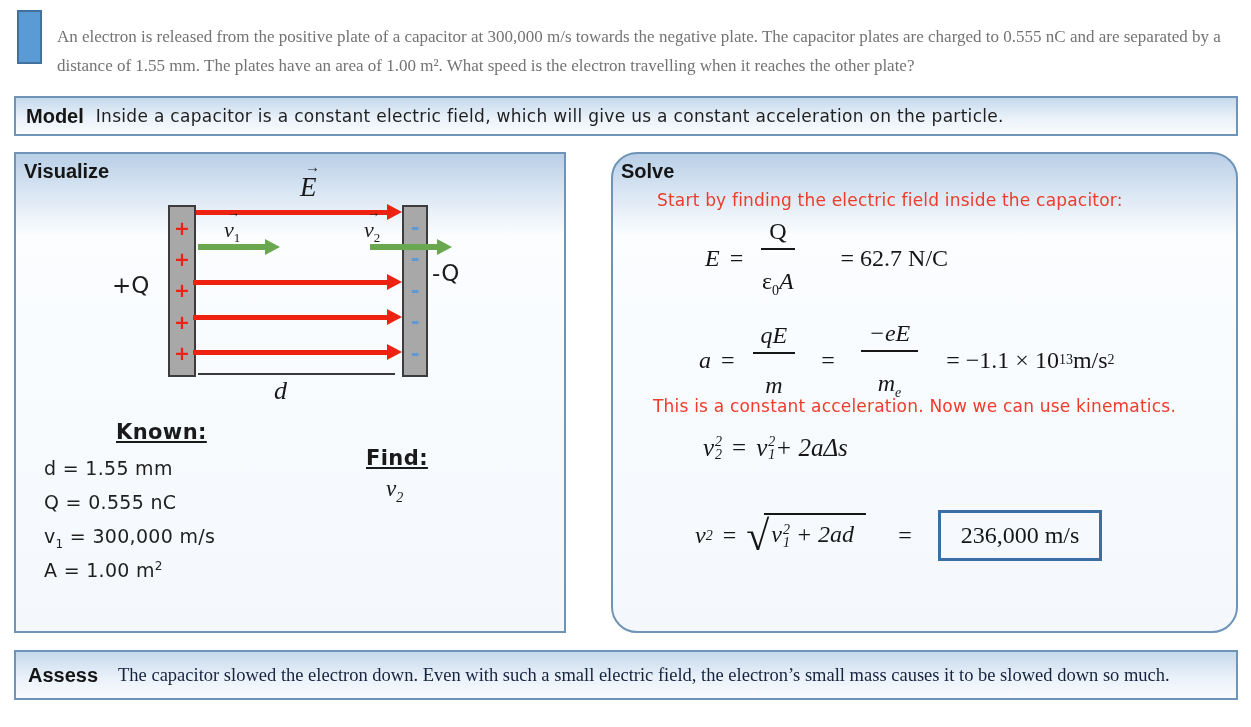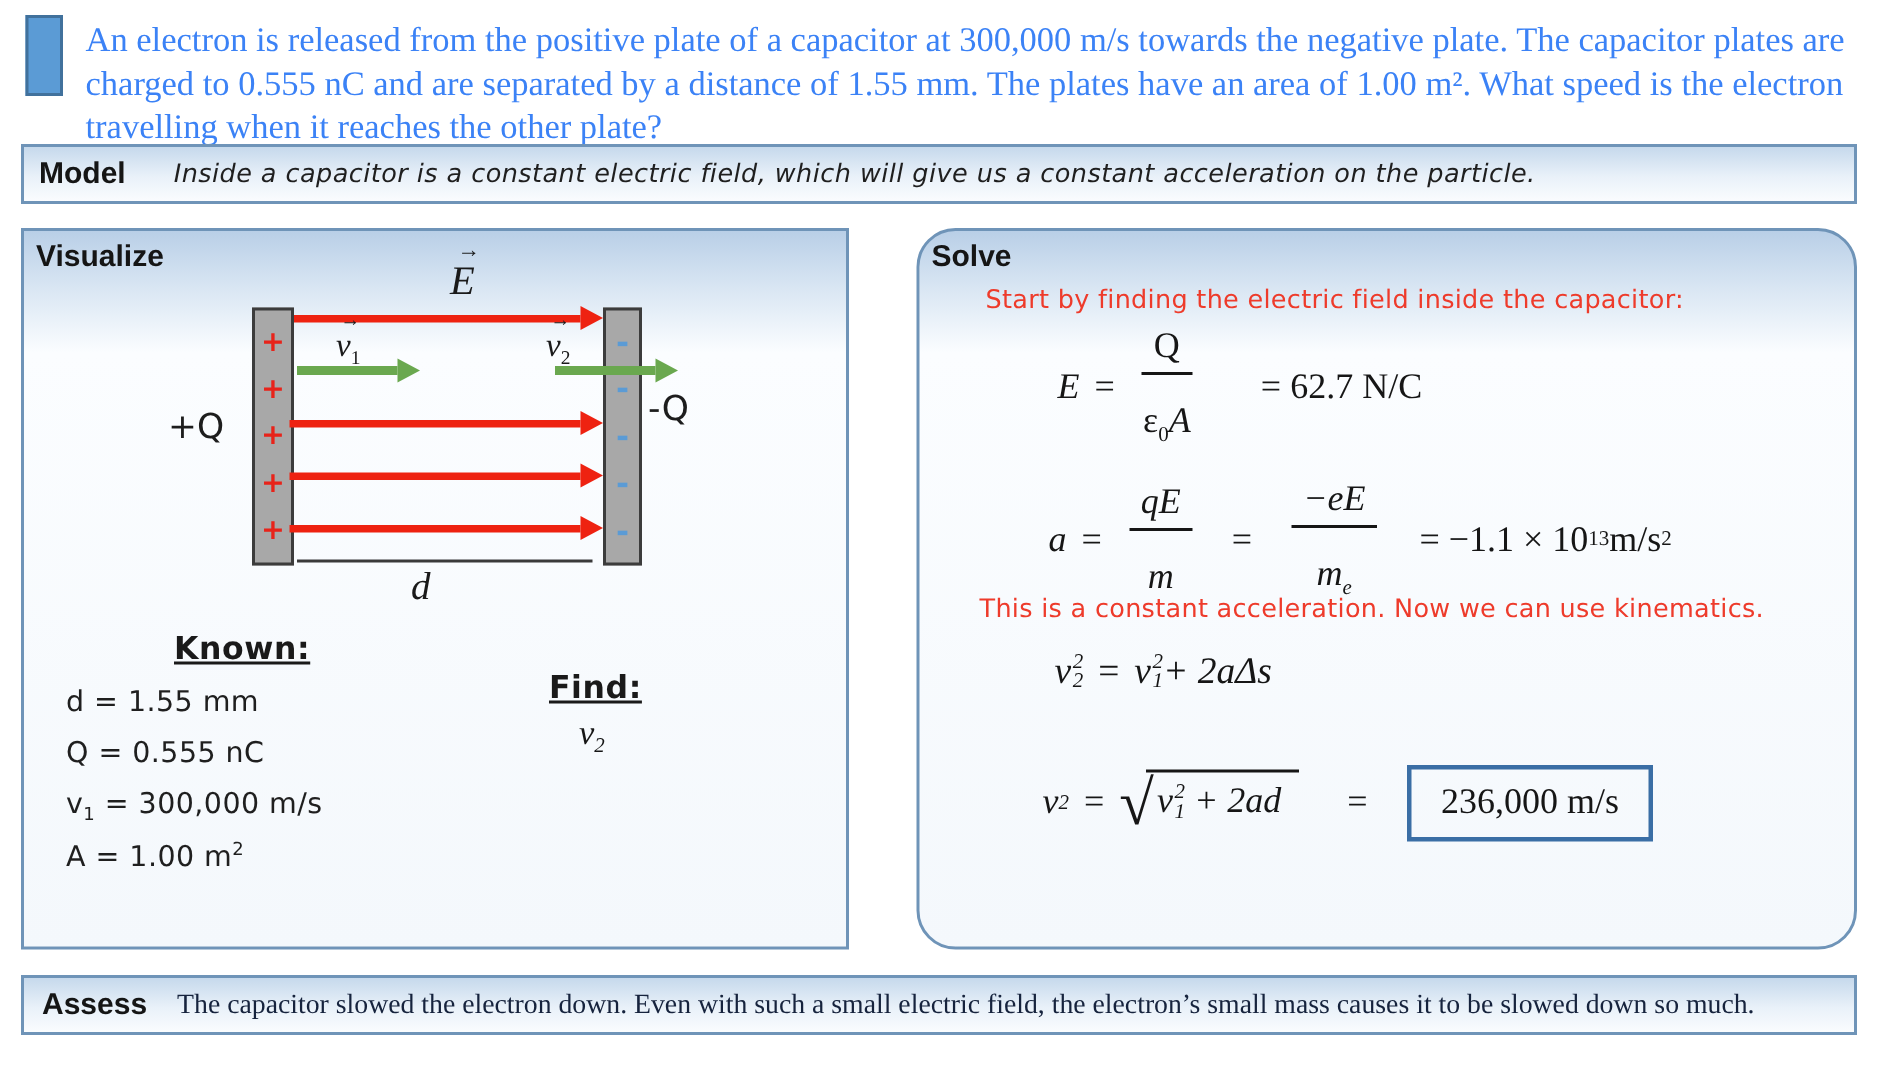--- a/index.html
+++ b/index.html
@@ -2,34 +2,34 @@
 <html><head>
 <meta charset="utf-8">
 <style>
   html,body{margin:0;padding:0;background:#ffffff;}
   .slide{position:relative;width:1251px;height:727px;background:#ffffff;overflow:hidden;
          font-family:"Liberation Sans",sans-serif;}
 
   
   .bullet{position:absolute;left:17px;top:10px;width:25px;height:54px;
           background:#5b9bd5;border:2px solid #41719c;box-sizing:border-box;}
-  .problem-text{position:absolute;left:57px;top:12px;width:1178px;
-          font-family:"Liberation Serif",serif;font-size:23px;line-height:29px;
-          color:#3b82f6;}
+  .problem-text{position:absolute;left:57px;top:22px;width:1178px;
+          font-family:"Liberation Serif",serif;font-size:17px;line-height:29px;
+          color:#737373;}
 
   
   .panel{position:absolute;border:2px solid #6f94b8;box-sizing:border-box;
          background:linear-gradient(180deg,#b9cfe7 0%,#d9e6f3 8%,#fbfdff 17%,#f4f8fc 100%);}
   .panel.small{background:linear-gradient(180deg,#c6d9ec 0%,#e9f1f9 55%,#fafcfe 100%);}
   .panel-title{font-family:"Liberation Sans",sans-serif;font-weight:700;font-size:20px;color:#151515;}
 
   .model-box{left:14px;top:96px;width:1224px;height:40px;display:flex;align-items:center;padding:14px 10px;}
   .viz-box{left:14px;top:152px;width:552px;height:481px;}
   .solve-box{left:611px;top:152px;width:627px;height:481px;border-radius:26px;}
-  .assess-box{left:14px;top:650px;width:1224px;height:40px;display:flex;align-items:center;padding:0 12px;}
+  .assess-box{left:14px;top:650px;width:1224px;height:50px;display:flex;align-items:center;padding:0 12px;}
 
   .abs{position:absolute;}
 
   
   .hw{font-family:"DejaVu Sans",sans-serif;color:#1f1f1f;font-size:17px;letter-spacing:.3px;}
   .hw-red{font-family:"DejaVu Sans",sans-serif;color:#ee3b2b;font-size:17px;letter-spacing:.2px;}
   .hw-big{font-family:"DejaVu Sans",sans-serif;color:#1f1f1f;font-size:19px;letter-spacing:.3px;}
   .hw-title{font-family:"DejaVu Sans",sans-serif;color:#1a1a1a;font-size:21px;font-weight:700;
             text-decoration:underline;letter-spacing:.4px;}
 
@@ -70,21 +70,21 @@
   .eq sub{font-size:14px;}
   .eq sup{font-size:14px;}
   .ss{display:inline-flex;flex-direction:column;justify-content:center;font-size:14px;
       line-height:13px;font-style:italic;vertical-align:middle;margin-left:1px;}
   .sqrt{display:inline-flex;align-items:flex-start;}
   .sqrt .rad{font-style:normal;font-size:42px;line-height:46px;margin-right:-5px;}
   .sqrt .radicand{border-top:2.5px solid #161616;padding:6px 12px 0 7px;}
   .answer-box{border:3px solid #3a6ea5;padding:9px 20px;font-style:normal;color:#161616;}
 
   .assess-text{font-family:"Liberation Serif",serif;font-size:18.5px;color:#16233d;margin-left:20px;}
-  .model-text{margin-left:32px;font-style:italic;}
+  .model-text{margin-left:12px;}
 </style>
 </head>
 <body>
 
 <div class="slide">
 
   <div class="bullet"></div>
   <div class="problem-text">An electron is released from the positive plate of a capacitor at 300,000 m/s towards the negative plate. The capacitor plates are charged to 0.555 nC and are separated by a distance of 1.55 mm. The plates have an area of 1.00 m².  What speed is the electron travelling when it reaches the other plate?</div>
 
   <div class="panel small model-box">

